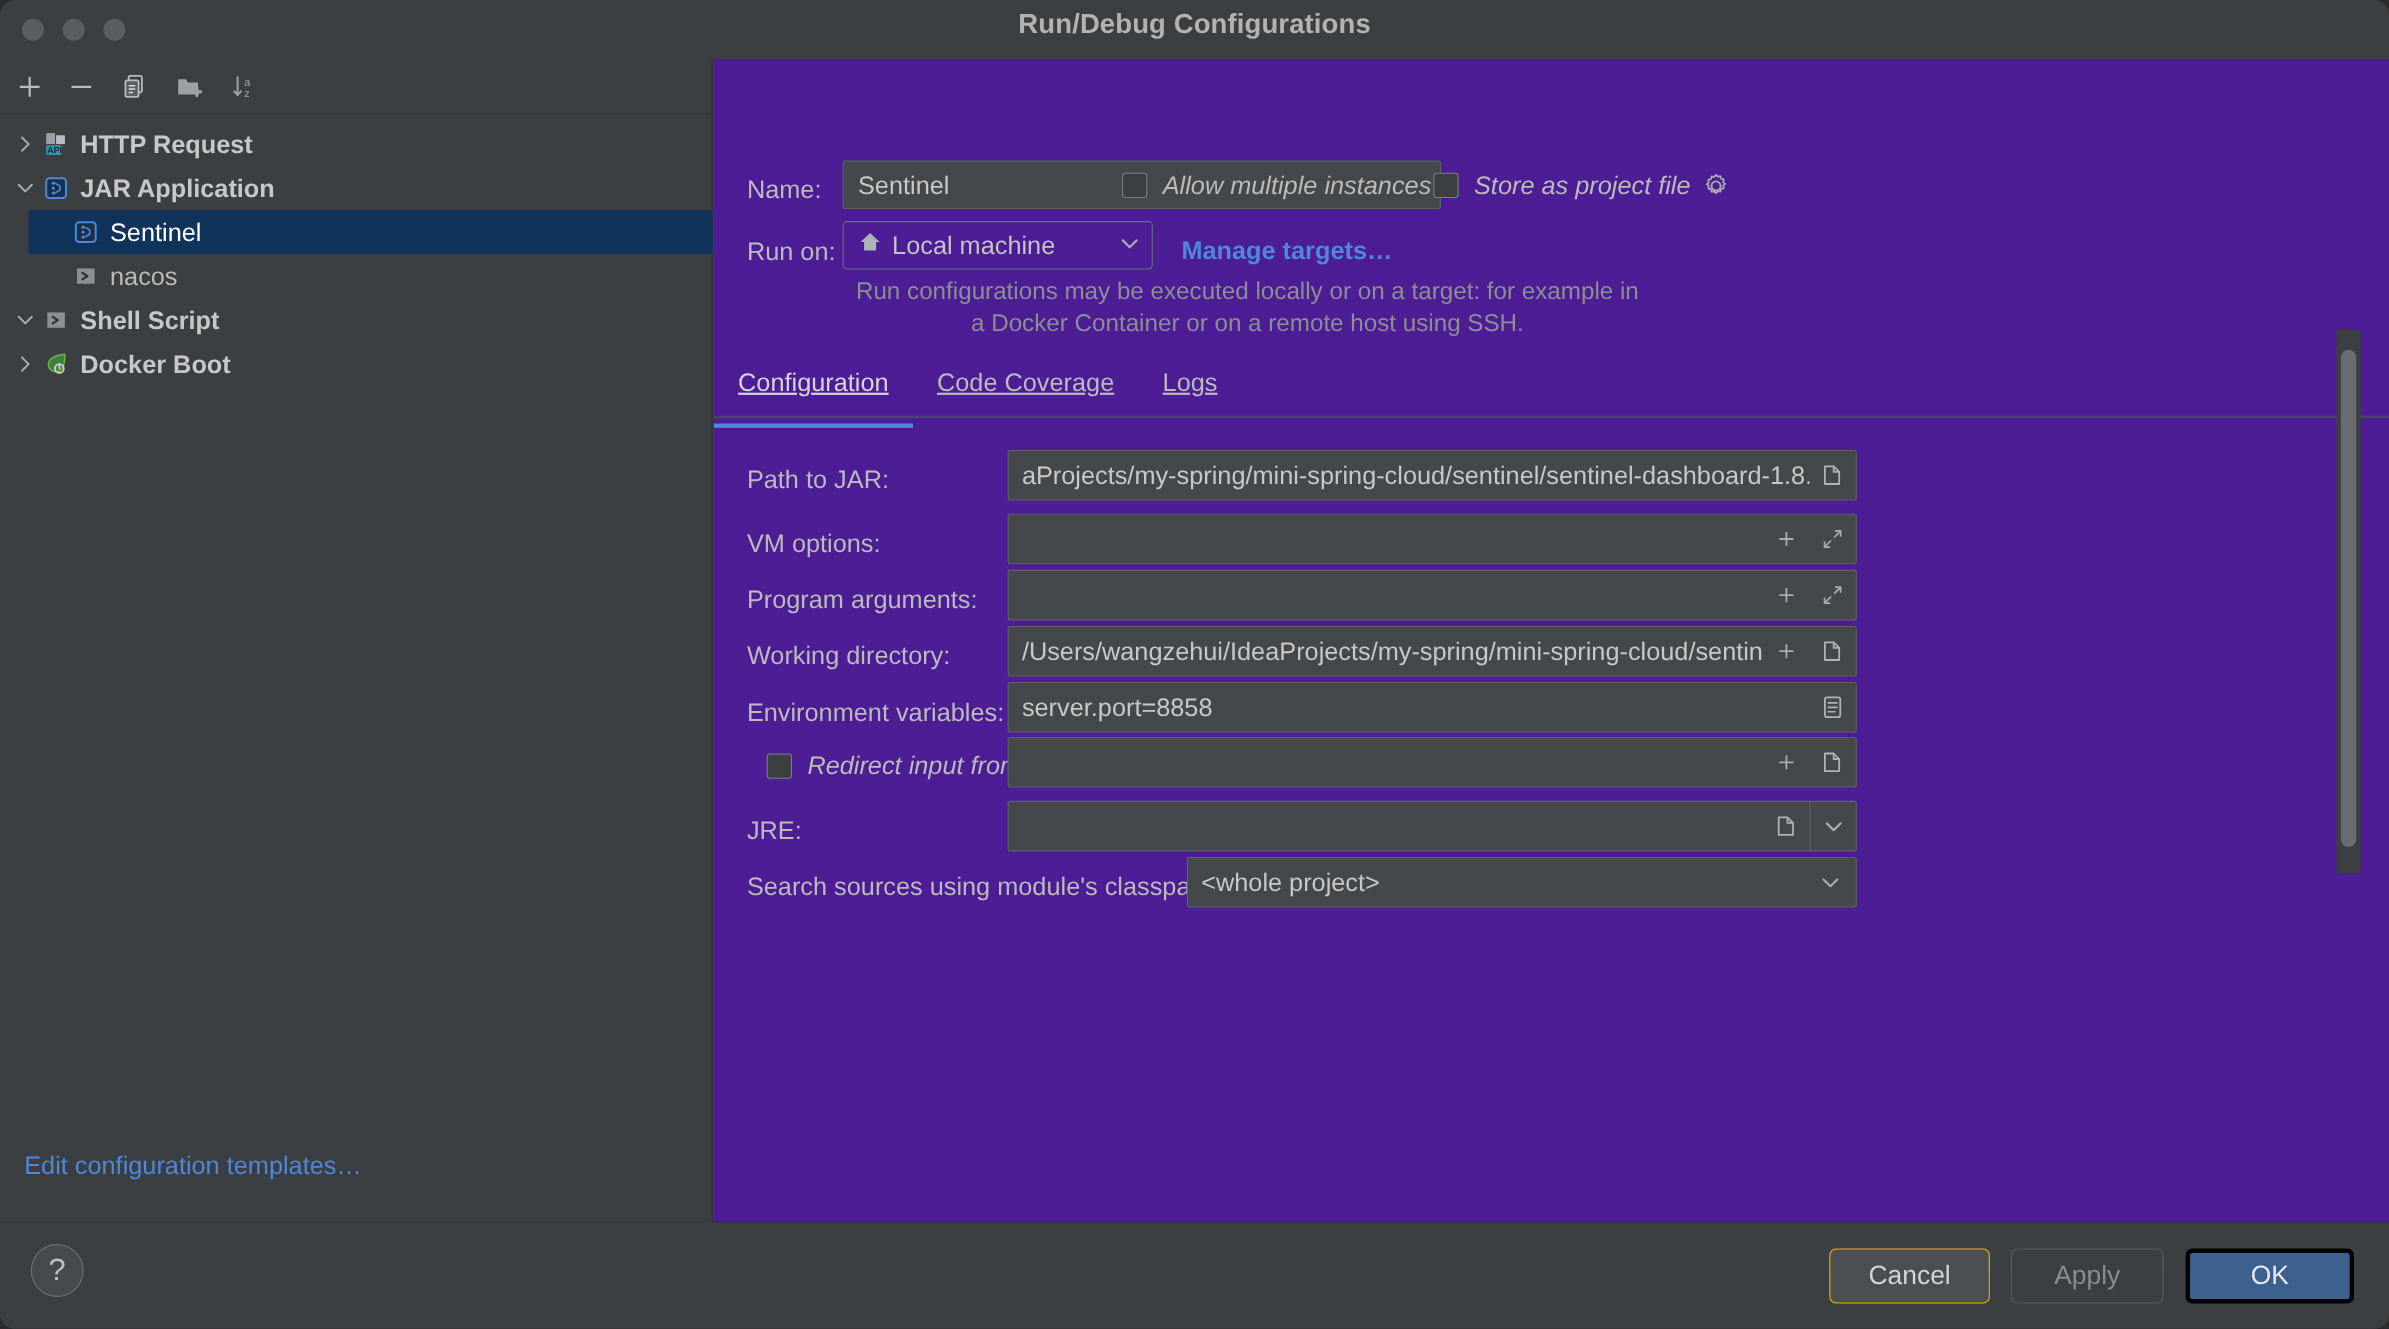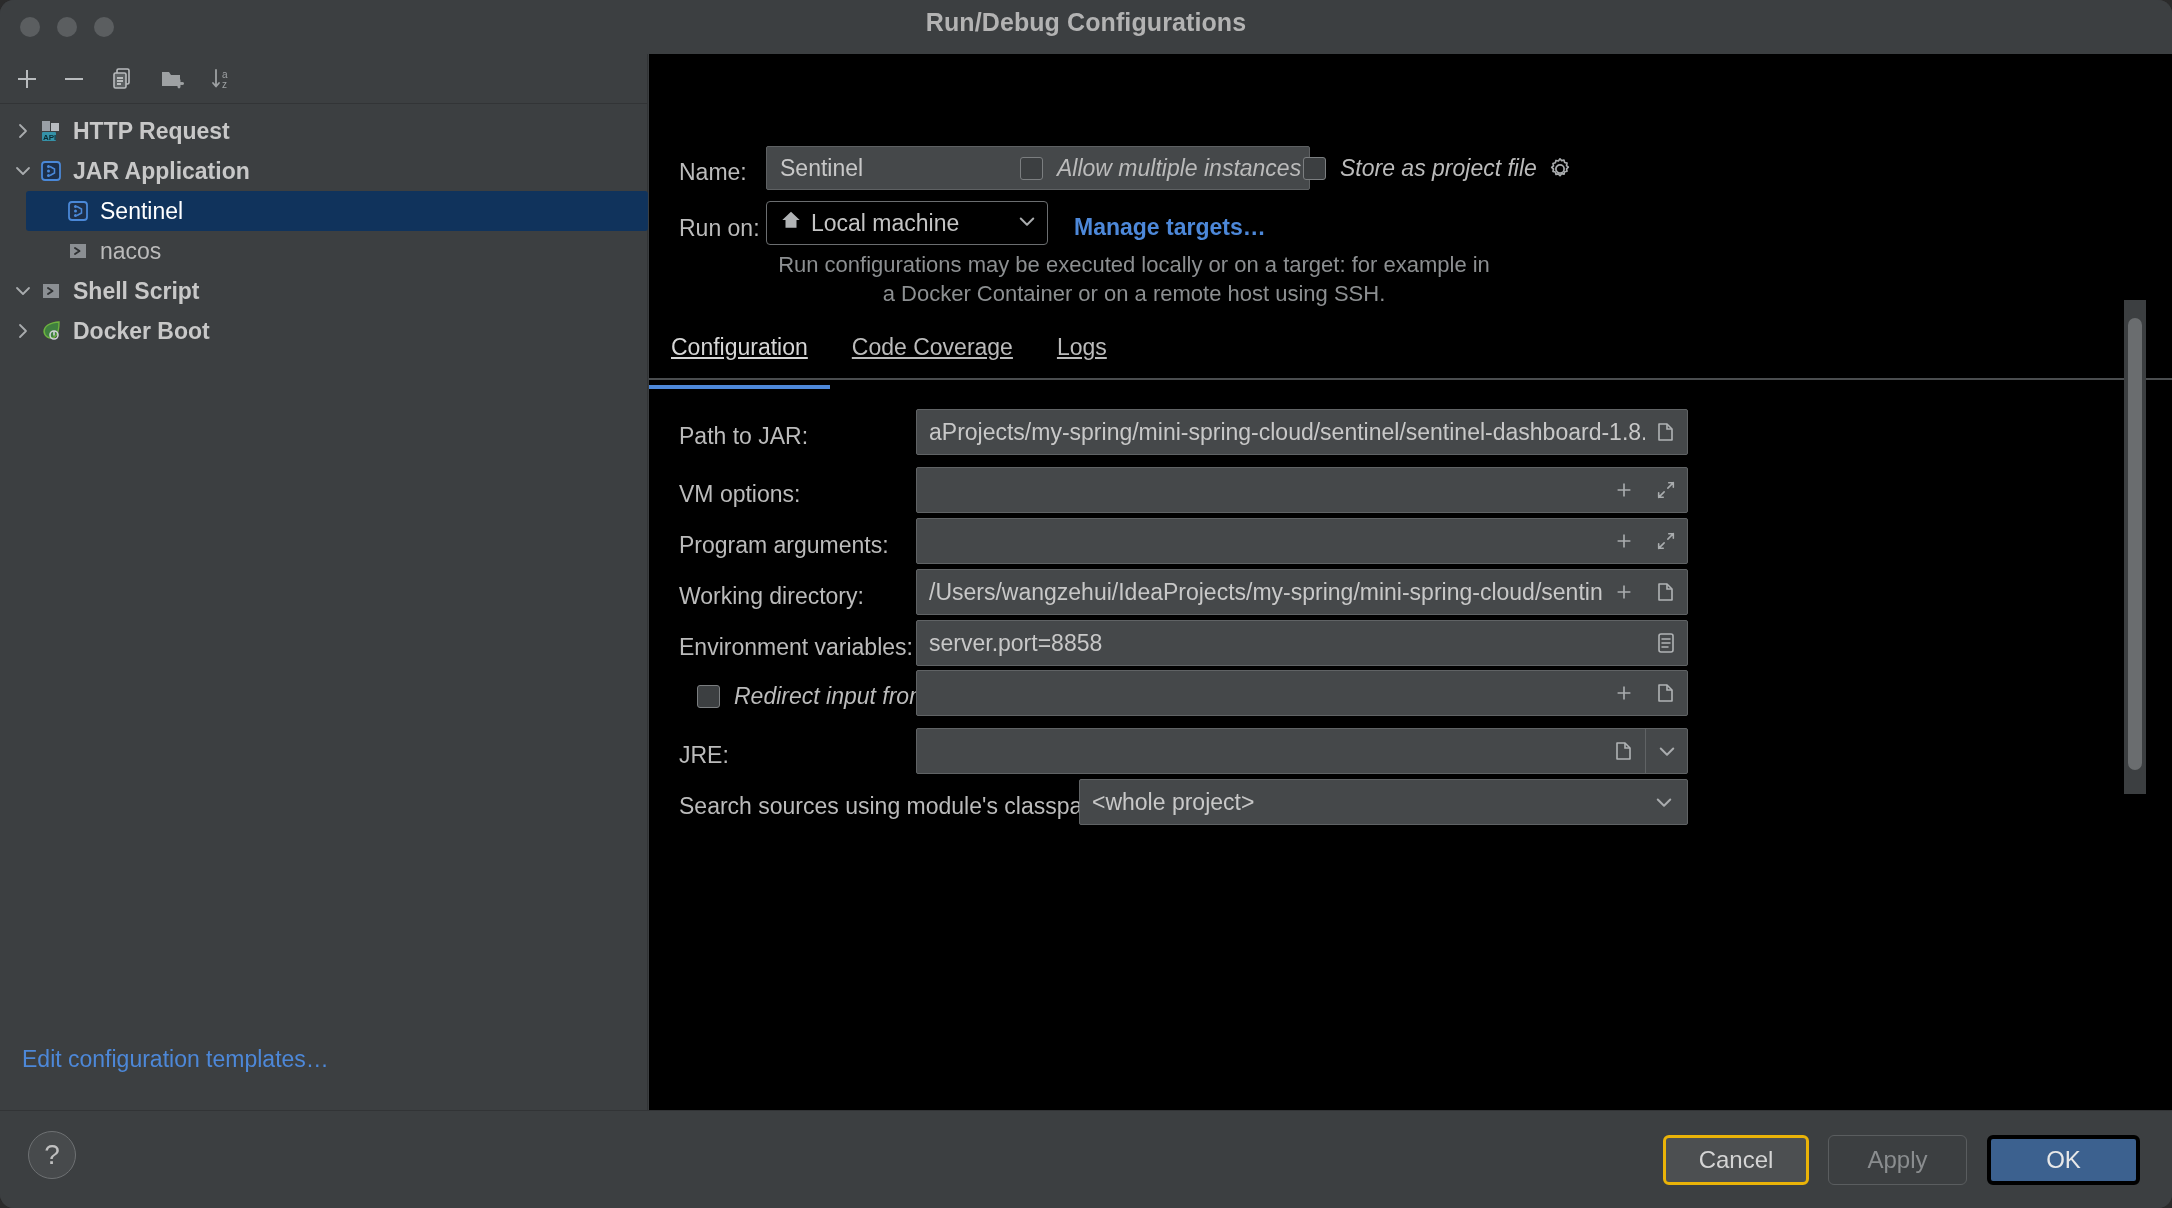--- a/index.html
+++ b/index.html
@@ -97,21 +97,21 @@
   #edit-templates {
     position: absolute; left: 22px; top: 992px;
     font-size: 23px; color: #4d88d9;
     cursor: pointer;
   }
 
   
   #right-panel {
     position: absolute; left: 649px; top: 54px;
     width: 1523px; height: 1056px;
-    background: #000000;
+    background: #4c1d95;
   }
 
   .lbl {
     position: absolute;
     font-size: 23px;
     color: #bbbbbb;
     white-space: nowrap;
   }
 
   
@@ -258,21 +258,21 @@
   .dlg-btn {
     position: absolute; top: 24px;
     height: 50px;
     border-radius: 6px;
     display: flex; align-items: center; justify-content: center;
     font-size: 24px;
     padding: 0 28px;
   }
   #btn-cancel {
     left: 1663px; width: 146px;
-    background: #4c4f51; border: 3px solid #eab308; color: #d4d4d4;
+    background: #4c4f51; border: 1px solid #eab308; color: #d4d4d4;
   }
   #btn-apply {
     left: 1828px; width: 139px;
     background: #3c3f41; border: 1px solid #5a5d5f; color: #8a8d8f;
   }
   #btn-ok {
     left: 1987px; width: 153px;
     background: #3c618f; border: 4px solid #000000; color: #e8e8e8;
   }
 </style>

